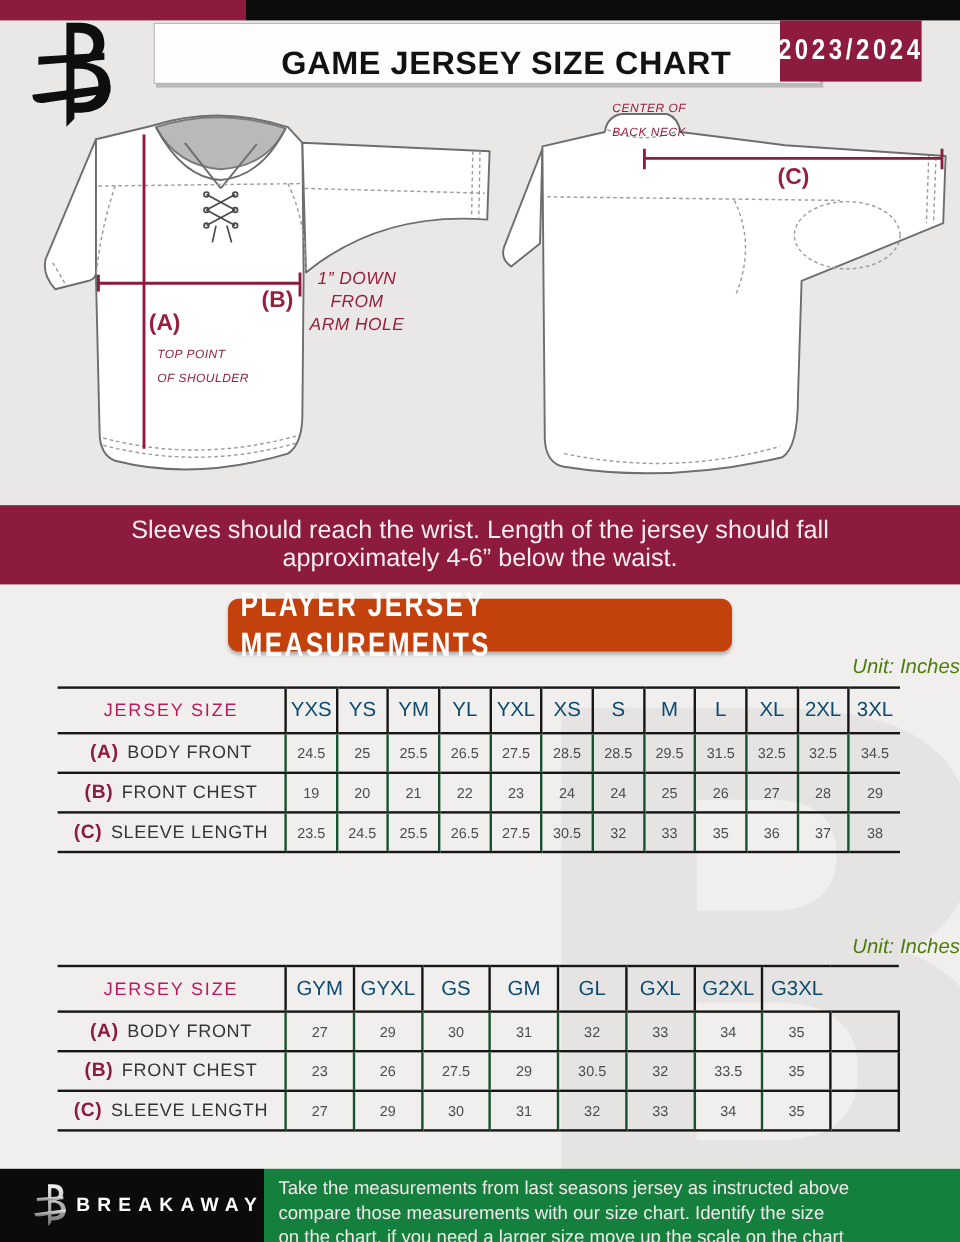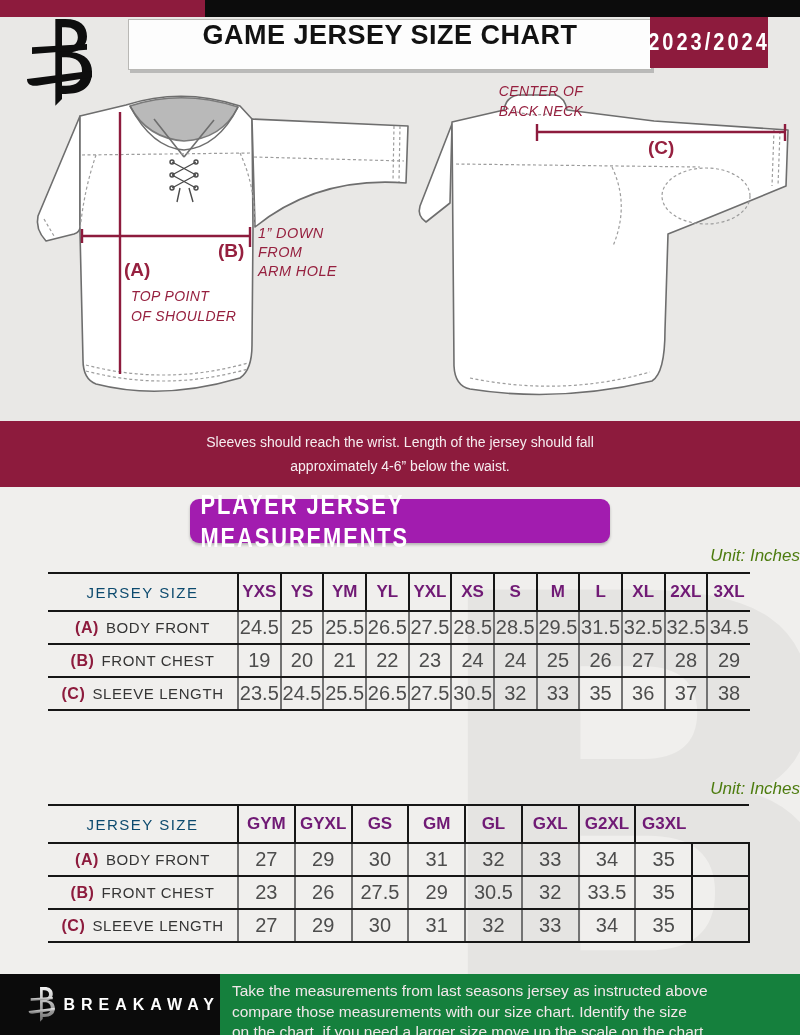--- a/index.html
+++ b/index.html
@@ -6,54 +6,54 @@
   .page{position:relative;width:800px;height:1035px;margin:0 auto;overflow:hidden;
         background:#e9e8e6;font-family:"Liberation Sans",sans-serif;}
   .lower-bg{position:absolute;left:0;top:487px;width:800px;height:487px;background:#f0efed;}
   .watermark{position:absolute;right:-70px;top:520px;font-size:600px;line-height:1;
              font-weight:bold;color:#000;opacity:0.04;font-family:"DejaVu Sans",sans-serif;}
   
   .strip-maroon{position:absolute;left:0;top:0;width:205px;height:17px;background:#8d1b3d;}
   .strip-black{position:absolute;left:205px;top:0;width:595px;height:17px;background:#0c0c0c;}
   .title-box{position:absolute;left:128px;top:19px;width:522px;height:49px;background:#fdfdfd;
              border:1px solid #b9b8b5;box-shadow:2px 3px 0 rgba(100,100,100,.35);
-             display:flex;align-items:flex-start;justify-content:center;}
+             display:flex;align-items:flex-end;justify-content:center;padding-left:32px;}
   .title-box span{font-size:27px;font-weight:bold;letter-spacing:.5px;color:#121212;}
   .year-box{position:absolute;left:650px;top:17px;width:118px;height:51px;background:#8d1b3d;
             display:flex;align-items:center;justify-content:center;}
   .year-box span{color:#fff;font-weight:bold;font-size:20px;letter-spacing:3px;
                  display:inline-block;transform:scaleY(1.2);}
   .logo-main{position:absolute;left:20px;top:14px;}
   
   .ann{position:absolute;color:#96203f;}
   .ann.key{font-weight:bold;font-size:19px;}
-  .ann.note{font-style:italic;font-size:14px;line-height:20px;letter-spacing:.4px;}
+  .ann.note{font-style:italic;font-size:10px;line-height:20px;letter-spacing:.4px;}
   .pre{white-space:pre-line;}
   
   .banner{position:absolute;left:0;top:421px;width:800px;height:66px;background:#8d1b3d;
           display:flex;align-items:center;justify-content:center;}
-  .banner div{color:#f6edf0;font-size:14px;line-height:24px;text-align:center;}
-  
-  .pill{position:absolute;left:190px;width:420px;height:44px;background:#a21caf;border-radius:9px;
+  .banner div{color:#f6edf0;font-size:21px;line-height:24px;text-align:center;}
+  
+  .pill{position:absolute;left:190px;width:420px;height:44px;background:#c2410c;border-radius:9px;
         display:flex;align-items:center;justify-content:center;box-shadow:0 2px 3px rgba(0,0,0,.25);}
   .pill span{color:#fff;font-weight:bold;font-size:23px;letter-spacing:2px;
              display:inline-block;transform:scale(.95,1.22);}
   .unit{position:absolute;left:0;width:800px;text-align:right;font-style:italic;
         font-size:17px;color:#4d7c0f;}
   
   table.size-table{position:absolute;left:48px;width:702px;border-collapse:collapse;
                    table-layout:fixed;}
   table.size-table th,table.size-table td{padding:0;text-align:center;vertical-align:middle;
                    border-top:2px solid #161616;border-bottom:2px solid #161616;}
   table.size-table tr.head{height:38px;}
   table.size-table tr.row{height:33px;}
   col.lblcol{width:190px;}
-  th.szh{font-size:17px;font-weight:bold;color:#701a75;border-left:2px solid #161616;}
-  th.lblh{font-weight:normal;font-size:15px;color:#0c4a6e;letter-spacing:1.5px;}
-  td.val{font-size:20px;color:#4d4d4d;border-left:2px solid #737373;}
+  th.szh{font-size:17px;font-weight:normal;color:#0c4a6e;border-left:2px solid #161616;}
+  th.lblh{font-weight:normal;font-size:15px;color:#be185d;letter-spacing:1.5px;}
+  td.val{font-size:12px;color:#4d4d4d;border-left:2px solid #14532d;}
   td.lbl{font-size:15px;color:#353535;letter-spacing:.6px;}
   td.lbl .k{color:#8d1b3d;font-weight:bold;font-size:16px;margin-right:7px;}
   td.empty{border-left:2px solid #161616;border-right:2px solid #161616;}
   
   .footer-black{position:absolute;left:0;top:974px;width:220px;height:61px;background:#0b0b0b;
                 display:flex;align-items:center;}
   .footer-black .brand{color:#fff;font-weight:bold;font-size:16px;letter-spacing:6px;margin-left:4px;}
   .footer-maroon{position:absolute;left:220px;top:974px;width:580px;height:61px;background:#15803d;}
   .footer-maroon div{position:absolute;left:12px;top:7px;width:560px;color:#f2e7ea;
                      font-size:15.5px;line-height:20.5px;}
@@ -132,21 +132,21 @@
       <path d="M120,112 L120,374"></path>
       <path d="M82,236 L250,236 M82,229 L82,243 M250,227 L250,247"></path>
       <path d="M537,132 L785,132 M537,124 L537,141 M785,124 L785,141"></path>
     </g>
   </svg>
 
   <div class="ann key" style="left:124px;top:259px;">(A)</div>
   <div class="ann note pre" style="left:131px;top:286px;">TOP POINT
 OF SHOULDER</div>
   <div class="ann key" style="left:218px;top:240px;">(B)</div>
-  <div class="ann note pre" style="left:258px;top:224px;font-size:14.5px;line-height:19px;">1” DOWN
+  <div class="ann note pre" style="left:258px;top:224px;font-size:14.5px;line-height:19px;text-align:center;">1” DOWN
 FROM
 ARM HOLE</div>
   <div class="ann key" style="left:648px;top:137px;">(C)</div>
   <div class="ann note pre" style="left:470px;top:81px;width:142px;text-align:center;">CENTER OF
 BACK NECK</div>
 
   <div class="banner">
     <div class="pre">Sleeves should reach the wrist. Length of the jersey should fall
 approximately 4-6” below the waist.</div>
   </div>

